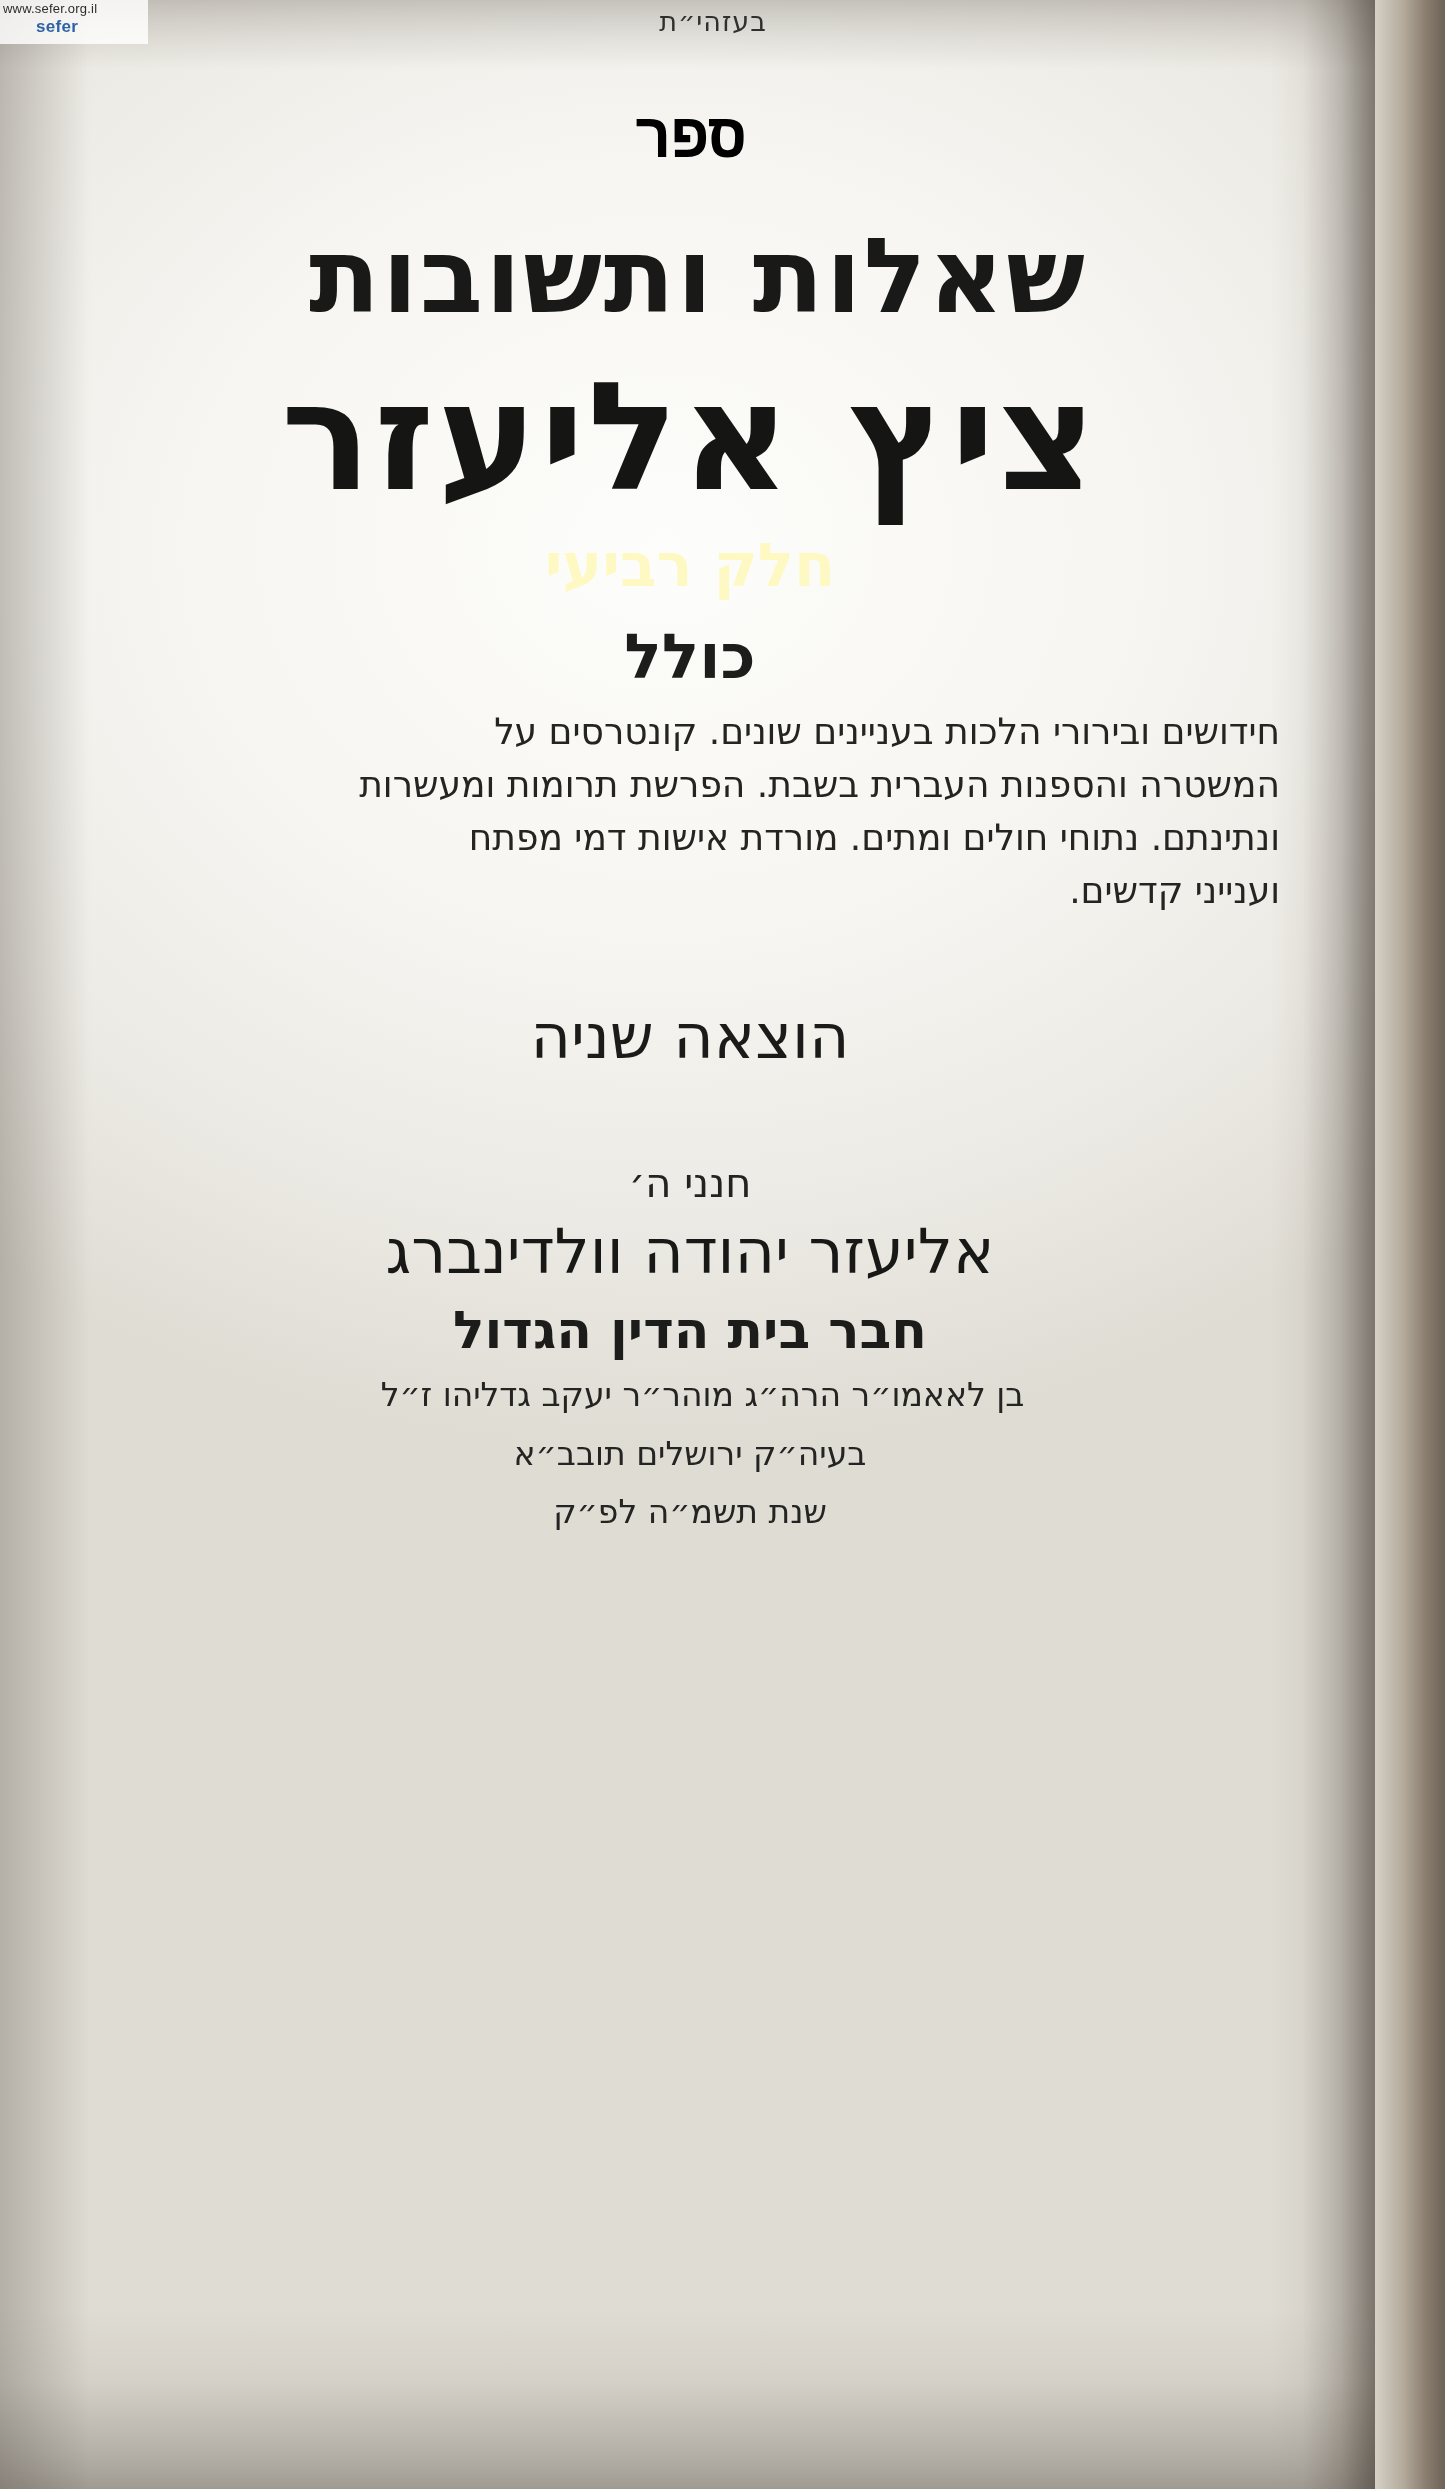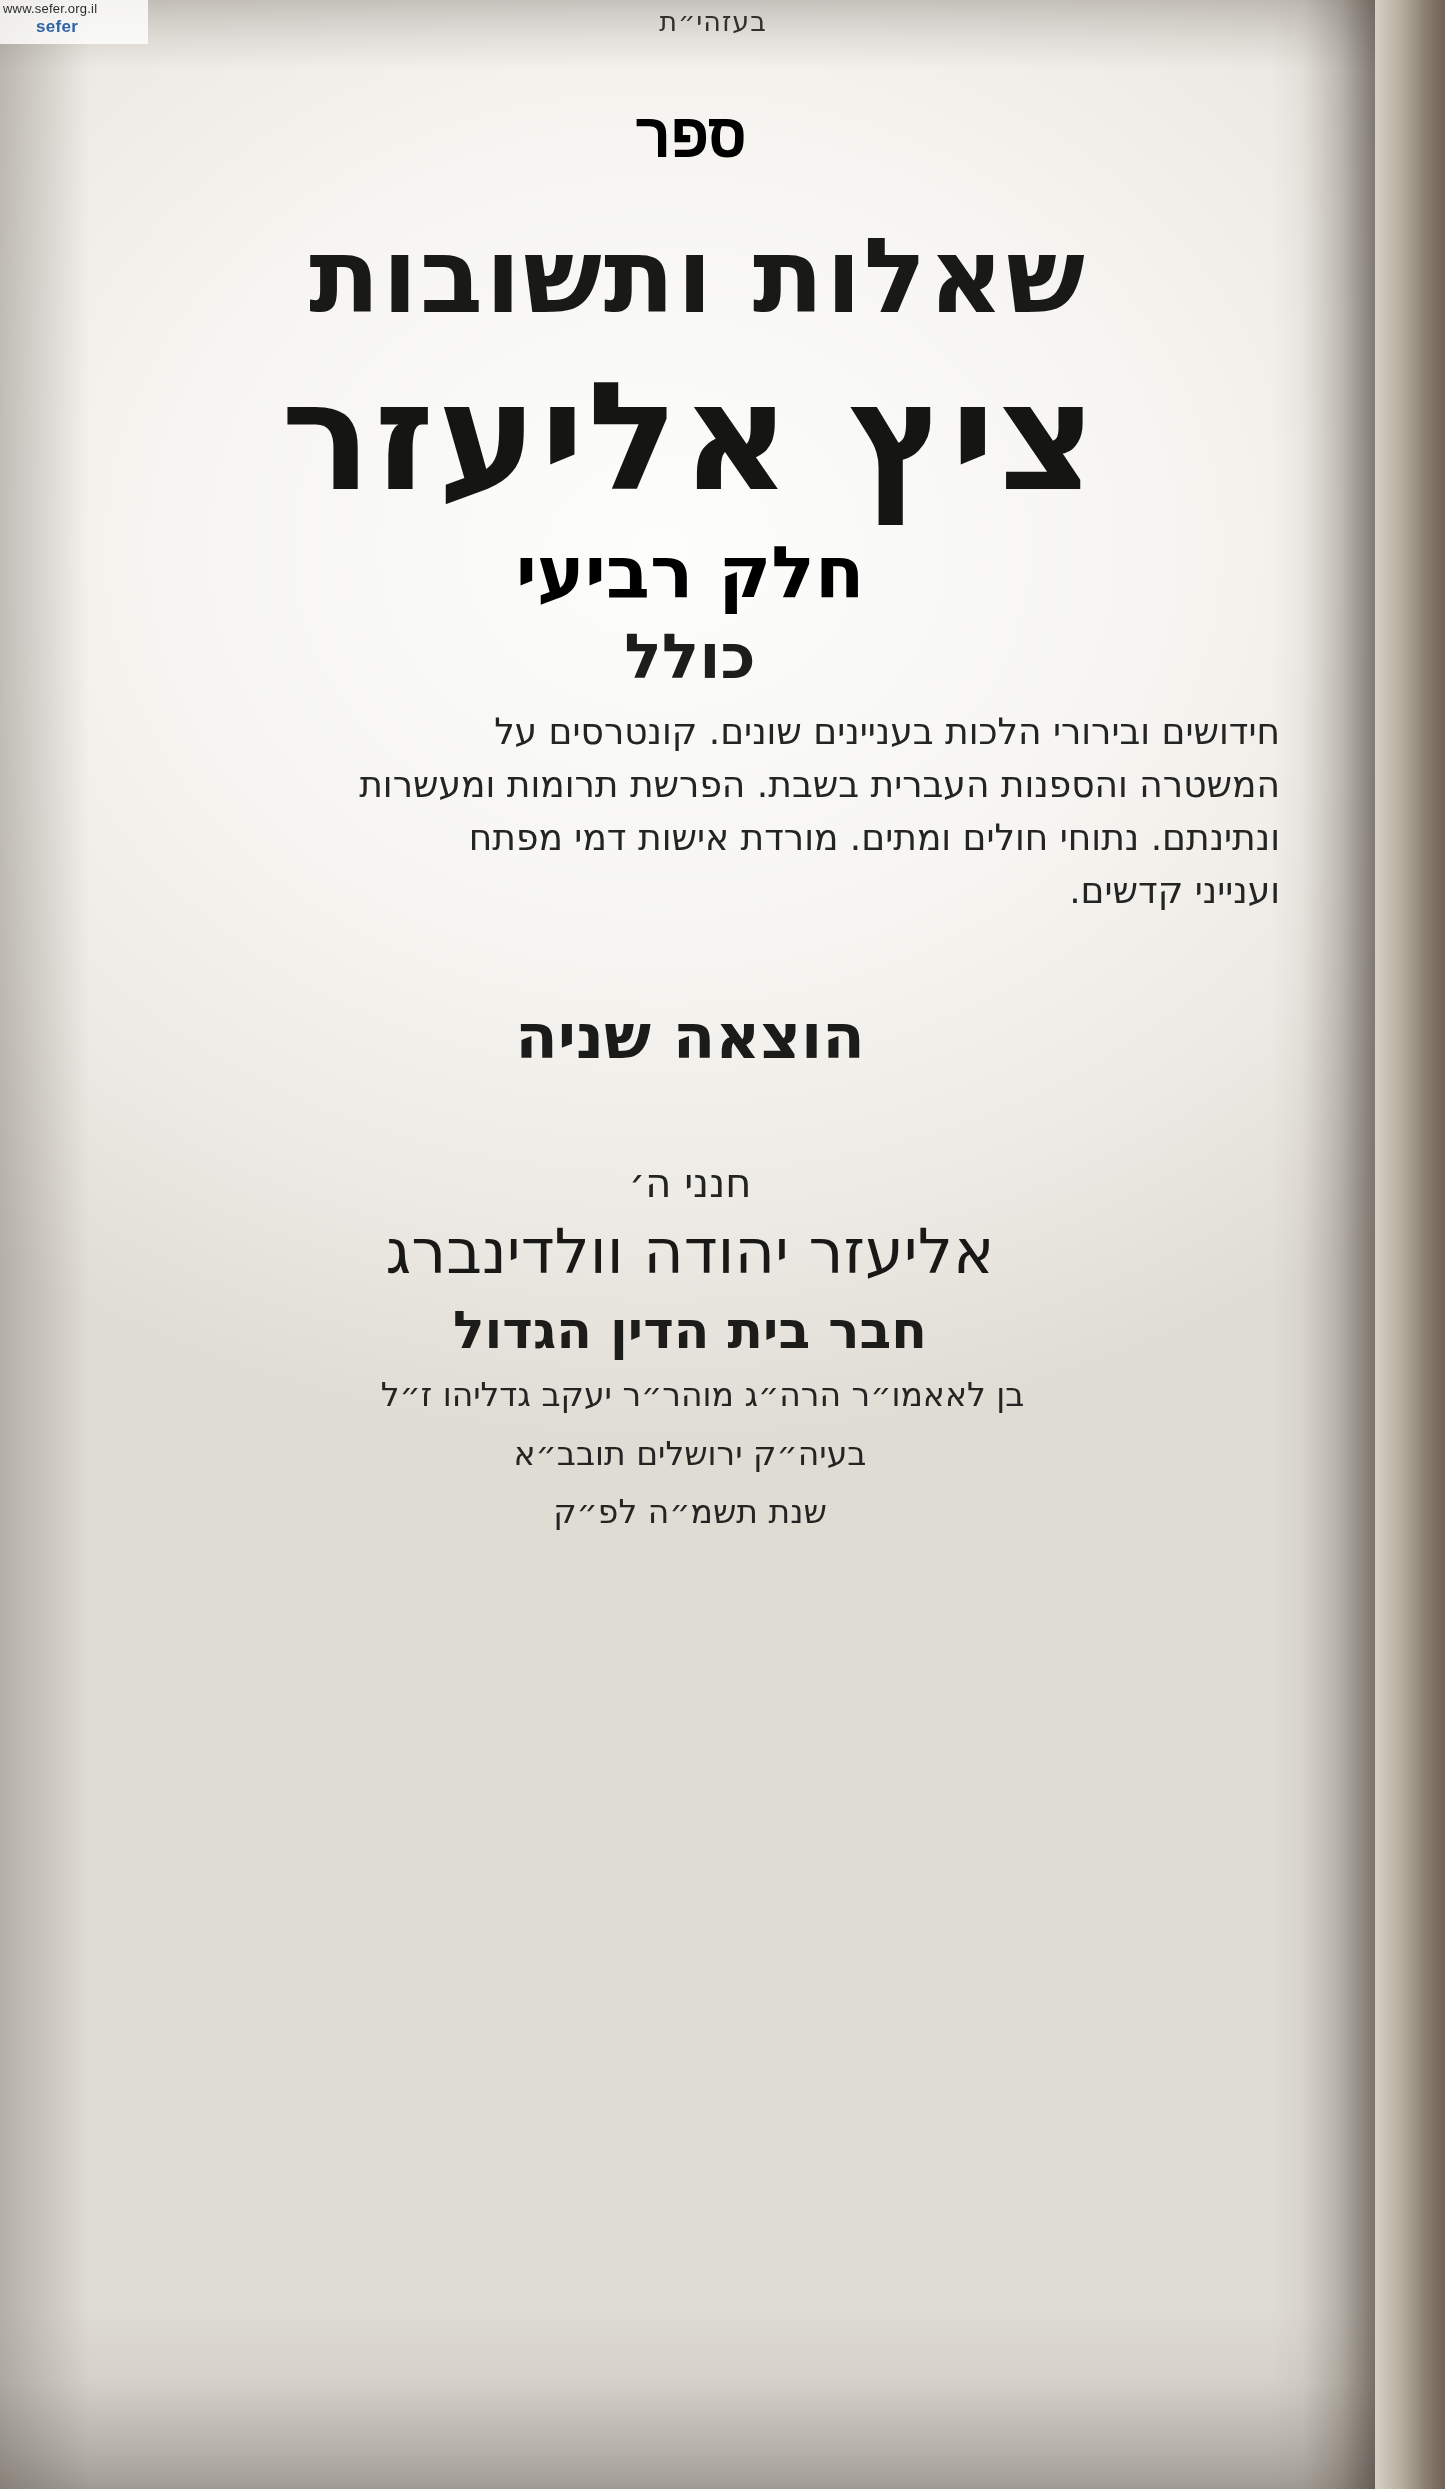--- a/index.html
+++ b/index.html
@@ -158,23 +158,23 @@
     font-size: 150px;
     font-weight: bold;
     letter-spacing: 3px;
     color: #151514;
   }
 
   .part {
     position: absolute;
     top: 530px;
     left: 0; right: 0;
-    font-size: 72px;
-    font-weight: bold;
-    color: #000000;
+    font-size: 60px;
+    font-weight: bold;
+    color: #fef9c3;
   }
 
   .kolel {
     position: absolute;
     top: 620px;
     left: 0; right: 0;
     font-size: 62px;
     font-weight: bold;
     color: #1d1d1c;
   }
@@ -188,21 +188,21 @@
     line-height: 53px;
     color: #242423;
     text-align: right;
   }
 
   .edition {
     position: absolute;
     top: 1000px;
     left: 0; right: 0;
     font-size: 62px;
-    font-weight: bold;
+    font-weight: normal;
     color: #1b1b1a;
   }
 
   .blessing {
     position: absolute;
     top: 1160px;
     left: 0; right: 0;
     font-size: 40px;
     color: #232322;
   }

